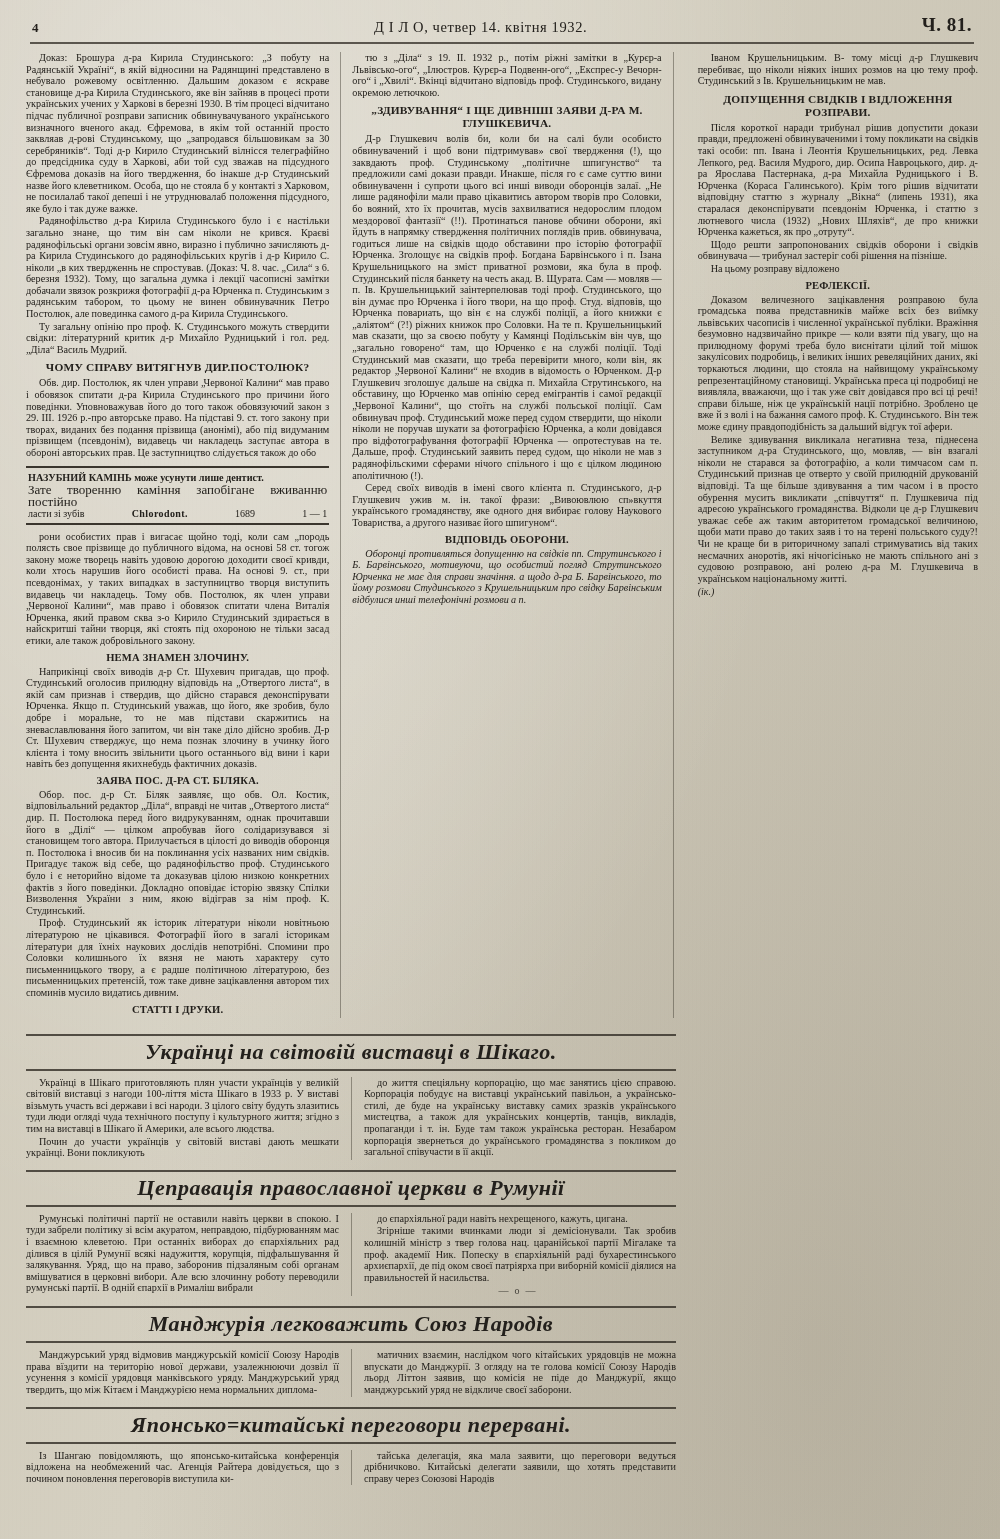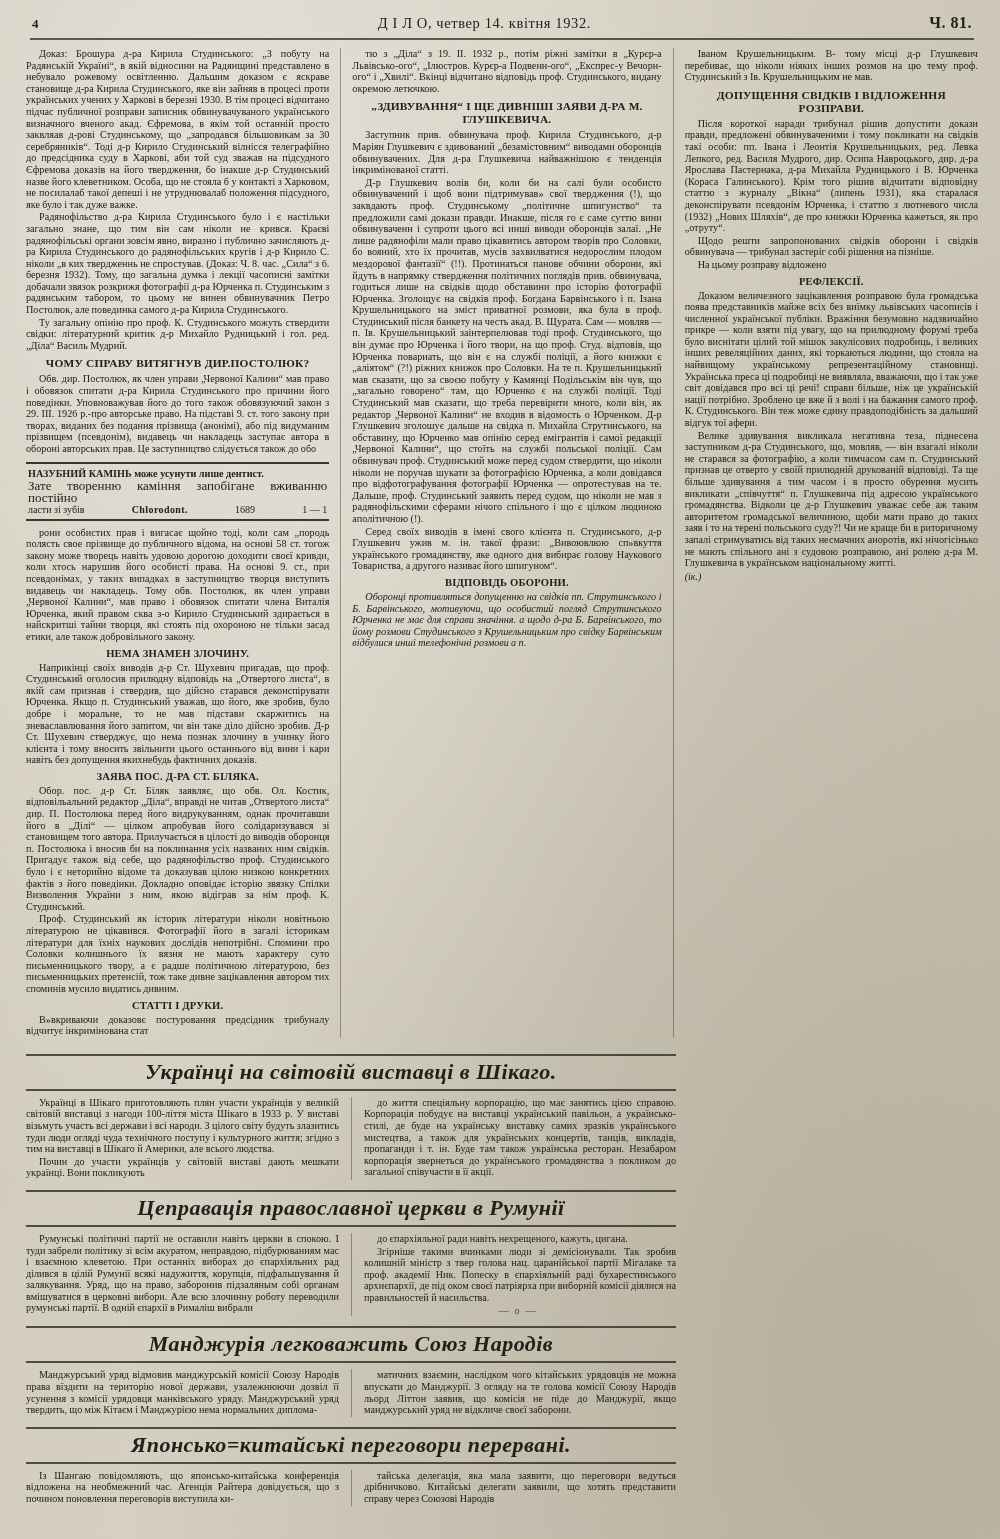--- a/index.html
+++ b/index.html
@@ -29,29 +29,29 @@
   }
   .sheet{position:absolute;inset:0;padding:14px 22px 10px 26px;box-sizing:border-box;}
 
   
   .masthead{
     display:flex;align-items:flex-end;justify-content:space-between;
     padding:0 6px 3px 6px;
   }
   .mh-page{font-size:13px;font-weight:bold;letter-spacing:1px;}
   .mh-title{font-size:14.5px;letter-spacing:.6px;}
-  .mh-num{font-size:16px;font-weight:bold;letter-spacing:.5px;}
+  .mh-num{font-size:19px;font-weight:bold;letter-spacing:.5px;}
   .mh-rule{height:2px;background:#3a352d;margin:3px 4px 8px 4px;opacity:.8;}
 
   
   .cols{display:flex;gap:0;}
   .col{box-sizing:border-box;}
   .c1{width:315px;padding-right:11px;}
   .c2{width:333px;padding:0 11px;border-left:1px solid rgba(60,55,45,.45);}
-  .c3{width:306px;padding-left:11px;border-left:1px solid rgba(60,55,45,.45);}
+  .c3{width:306px;padding-left:24px;border-left:1px solid rgba(60,55,45,.45);}
 
   p.b{
     font-size:10.2px;line-height:11.6px;text-align:justify;
     text-indent:13px;margin:0 0 1px 0;
     -webkit-hyphens:auto;hyphens:auto;
     word-spacing:-0.2px;
   }
   h2.sub{
     font-size:11.4px;font-weight:bold;text-align:center;
     margin:6px 0 3px 0;letter-spacing:.2px;line-height:13px;
@@ -130,28 +130,26 @@
       <p class="b">рони особистих прав і вигасає щойно тоді, коли сам „породь полясть свое прізвище до публичного відома, на основі 58 ст. тогож закону може творець навіть удовою дорогою доходити своєї кривди, коли хтось нарушив його особисті права. На основі 9. ст., при псевдонімах, у таких випадках в заступництво творця виступить видавець чи накладець. Тому обв. Постолюк, як член управи „Червоної Калини“, мав право і обовязок спитати члена Виталія Юрченка, який правом сква з-о Кирило Студинський здирається в найскритші тайни творця, які стоять під охороною не тільки засад етики, але також добровільного закону.</p>
 
       <h3 class="sub2">НЕМА ЗНАМЕН ЗЛОЧИНУ.</h3>
       <p class="b">Наприкінці своїх виводів д-р Ст. Шухевич пригадав, що проф. Студинський оголосив прилюдну відповідь на „Отвертого листа“, в якій сам признав і ствердив, що дійсно старався деконспірувати Юрченка. Якщо п. Студинський уважав, що його, яке зробив, було добре і моральне, то не мав підстави скаржитись на зневаславлювання його запитом, чи він таке діло дійсно зробив. Д-р Ст. Шухевич стверджує, що нема познак злочину в учинку його клієнта і тому вносить звільнити цього останнього від вини і кари навіть без допущення якихнебудь фактичних доказів.</p>
 
       <h3 class="sub2">ЗАЯВА ПОС. Д-РА СТ. БІЛЯКА.</h3>
       <p class="b">Обор. пос. д-р Ст. Біляк заявляє, що обв. Ол. Костик, відповільальний редактор „Діла“, вправді не читав „Отвертого листа“ дир. П. Постолюка перед його видрукуванням, однак прочитавши його в „Ділі“ — цілком апробував його солідаризувався зі становищем того автора. Прилучається в цілості до виводів оборонця п. Постолюка і вносив би на поклинання усіх названих ним свідків. Пригадує також від себе, що радянофільство проф. Студинського було і є неторийно відоме та доказував цілою низкою конкретних фактів з його поведінки. Докладно оповідає історію звязку Спілки Визволення України з ним, якою відіграв за нім проф. К. Студинський.</p>
       <p class="b">Проф. Студинський як історик літератури ніколи новітньою літературою не цікавився. Фотографії його в загалі історикам літератури для їхніх наукових дослідів непотрібні. Спомини про Соловки колишнього їх вязня не мають характеру суто письменницького твору, а є радше політичною літературою, без письменницьких претенсій, тож таке дивне зацікавлення автором тих споминів мусило видатись дивним.</p>
 
       <h3 class="sub2">СТАТТІ І ДРУКИ.</h3>
-      <p class="b">В»вкриваючи доказовє постуровання предсідник трибуналу відчитує інкримінована стат</p>
     </div>
 
     <div class="col c2">
       <p class="b">тю з „Діла“ з 19. II. 1932 р., потім ріжні замітки в „Курєр-а Львівсько-ого“, „Ілюстров. Курєр-а Подвенн-ого“, „Експрес-у Вечорн-ого“ і „Хвилі“. Вкінці відчитано відповідь проф. Студинського, видану окремою летючкою.</p>
 
       <h2 class="sub">„ЗДИВУВАННЯ“ І ЩЕ ДИВНІШІ ЗАЯВИ Д-РА М. ГЛУШКЕВИЧА.</h2>
-      <p class="b">Заступник прив. обвинувача проф. Кирила Студинського, д-р Маріян Глушкевич є здивований „безамістовним“ виводами оборонців обвинувачених. Для д-ра Глушкевича найважнішою є тенденція інкримінованої статті.</p>
       <p class="b">Д-р Глушкевич волів би, коли би на салі були особисто обвинувачений і щоб вони підтримував» свої твердження (!), що заквдають проф. Студинському „політичне шпигунство“ та предложили самі докази правди. Инакше, після го є саме суттю вини обвинуваченн і супроти цього всі инші виводи оборонців залаї. „Не лише радянофіли мали право цікавитись автором творів про Соловки, бо вояний, хто їх прочитав, мусів захвилватися недорослим плодом мездорової фантазії“ (!!). Протинаться панове обчини оборони, які йдуть в напрямку ствердження політичних поглядів прив. обвинувача, годиться лише на свідків щодо обставини про історію фотографії Юрченка. Зголощує на свідків проф. Богдана Барвінського і п. Ізана Крушельницького на зміст приватної розмови, яка була в проф. Студинський після банкету на честь акад. В. Щурата. Сам — мовляв — п. Ів. Крушельницький заінтерпелював тоді проф. Студинського, що він думає про Юрченка і його твори, на що проф. Студ. відповів, що Юрченка повариать, що він є на службі поліції, а його книжки є „аліятом“ (?!) ріжних книжок про Соловки. На те п. Крушельницький мав сказати, що за своєю побуту у Камянці Подільськім він чув, що „загально говорено“ там, що Юрченко є на службі поліції. Тоді Студинський мав сказати, що треба перевірити много, коли він, як редактор „Червоної Калини“ не входив в відомость о Юрченком. Д-р Глушкевич зголошує дальше на свідка п. Михайла Струтинського, на обставину, що Юрченко мав опінію серед емігрантів і самої редакції „Червоної Калини“, що стоїть на службі польської поліції. Сам обвинувач проф. Студинський може перед судом ствердити, що ніколи ніколи не поручав шукати за фотографією Юрченка, а коли довідався про відфотографування фотографії Юрченка — опротестував на те. Дальше, проф. Студинський заявить перед судом, що ніколи не мав з радянофільскими сферами нічого спільного і що є цілком людиною аполітичною (!).</p>
       <p class="b">Серед своїх виводів в імені свого клієнта п. Студинського, д-р Глушкевич ужив м. ін. такої фрази: „Вивоювлюю сп»вкуття українського громадянству, яке одного дня вибирає голову Наукового Товариства, а другого називає його шпигуном“.</p>
 
       <h3 class="sub2">ВІДПОВІДЬ ОБОРОНИ.</h3>
       <p class="b ital">Оборонці противляться допущенню на свідків пп. Струтинського і Б. Барвінського, мотивуючи, що особистий погляд Струтинського Юрченка не має для справи значіння. а щодо д-ра Б. Барвінського, то йому розмови Студинського з Крушельницьким про свідку Барвінським відбулися инші телефонічні розмови а п.</p>
     </div>
 
     <div class="col c3">
       <p class="b">Іваном Крушельницьким. В- тому місці д-р Глушкевич перебиває, що ніколи ніяких інших розмов на цю тему проф. Студинський з Ів. Крушельницьким не мав.</p>
 

